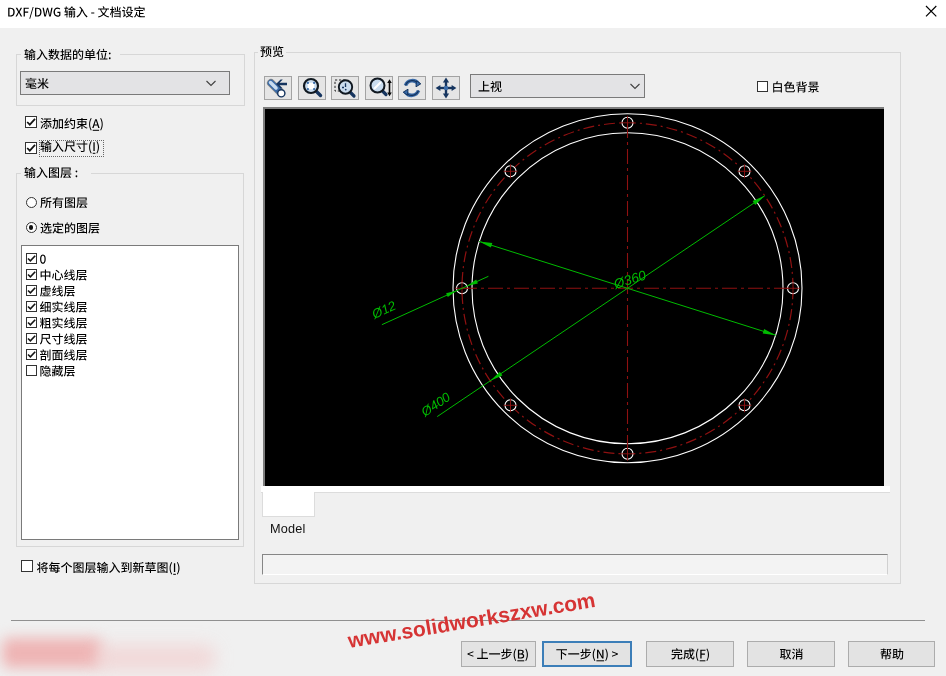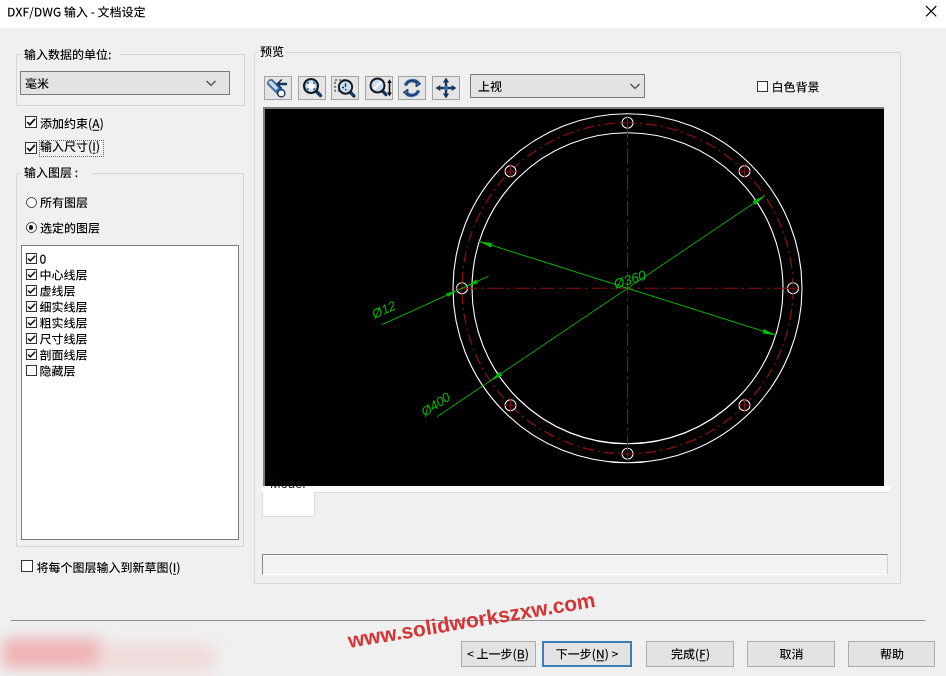--- a/index.html
+++ b/index.html
@@ -18,21 +18,21 @@
 .pframe { position:absolute; left:263px; top:107px; width:621px; height:379px; background:#000; border-top:2px solid #7d7d7d; border-left:2px solid #7d7d7d; }
 .btn { position:absolute; top:641px; height:26px; background:#e3e3e3; border:1px solid #acacac; }
 .btn.def { border:2px solid #3c7eb8; }
 .sep { position:absolute; left:11px; top:620px; width:914px; height:1px; background:#909090; }
 .status { position:absolute; left:262px; top:554px; width:626px; height:21px; background:#f3f3f3;
   border-top:1px solid #868686; border-left:1px solid #868686; border-right:1px solid #d0d0d0; border-bottom:1px solid #fff; }
 .wstrip { position:absolute; left:261px; top:486px; width:629px; height:5.5px; background:#fff; }
 .tabline { position:absolute; left:261px; top:491.5px; width:629px; height:1px; background:#dcdcdc; }
 .tab { position:absolute; left:261.5px; top:491.5px; width:53px; height:25.5px; background:#fff;
   border-left:1px solid #dcdcdc; border-right:1px solid #dcdcdc; border-bottom:1px solid #dcdcdc; }
-.model { position:absolute; left:270px; top:477px; font-size:12.7px; color:#111; letter-spacing:0.2px; }
+.model { position:absolute; left:270px; top:522px; font-size:12.7px; color:#111; letter-spacing:0.2px; }
 .focusbox { position:absolute; border:1px dotted #666; }
 .wm { position:absolute; left:350px; top:629px; color:#d63434; font-weight:bold; font-size:21px;
   transform:rotate(-9.5deg); transform-origin:0 100%; letter-spacing:0px; white-space:nowrap; }
 .blob1 { position:absolute; left:2px; top:638px; width:100px; height:30px; background:#eeb4b4; filter:blur(7px); border-radius:6px; }
 .blob2 { position:absolute; left:95px; top:645px; width:120px; height:26px; background:#f2d2d2; filter:blur(9px); border-radius:8px; opacity:0.8; }
 .x { position:absolute; left:922px; top:2px; width:20px; height:20px; }
 </style></head>
 <body>
 <div class="bg"></div>
 <svg class="x" viewBox="0 0 20 20">

